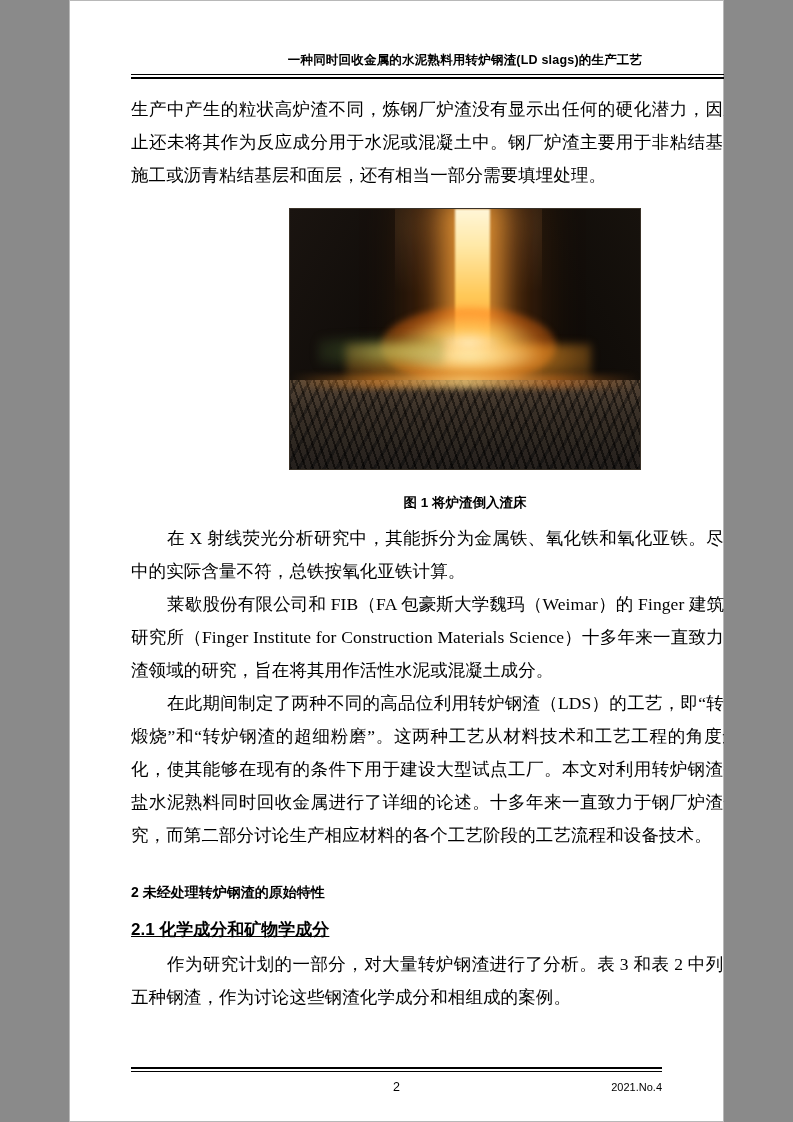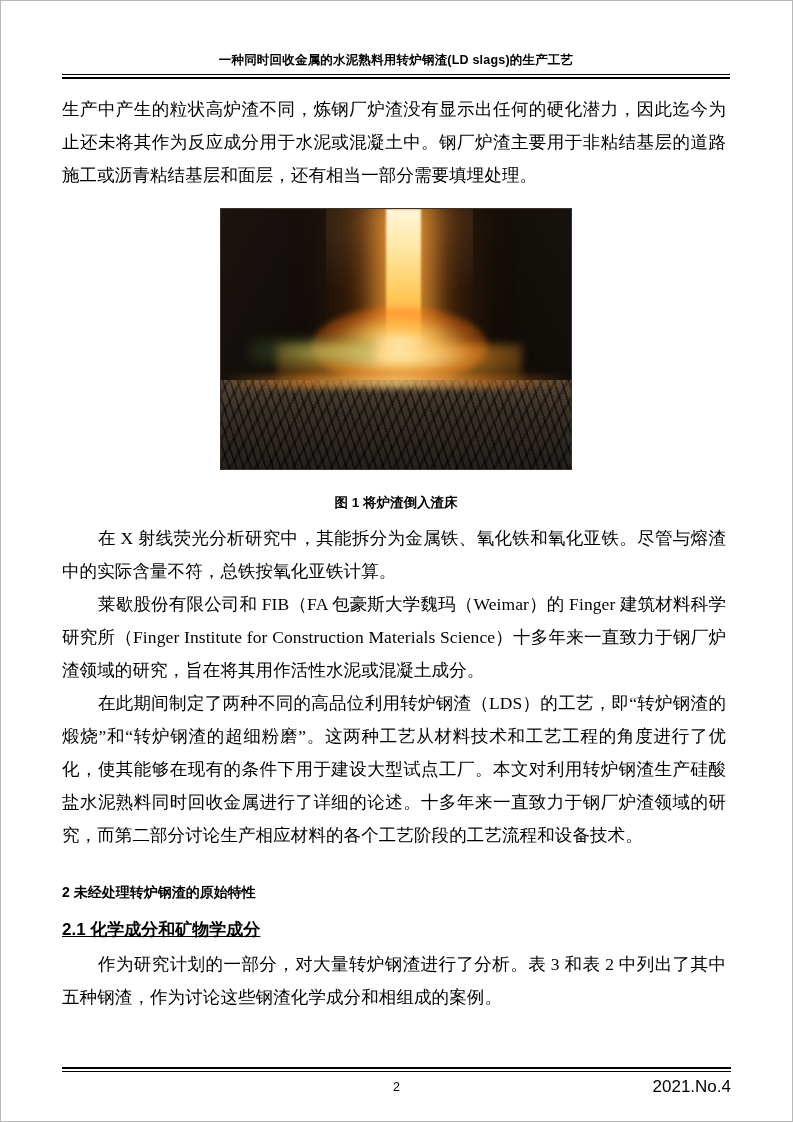--- a/index.html
+++ b/index.html
@@ -2,21 +2,21 @@
 <html><head>
 <meta charset="utf-8">
 <style>
   html, body {
     margin: 0;
     padding: 0;
     background: #8a8a8a;
   }
   .page {
     position: relative;
-    width: 793px;
+    width: 655px;
     height: 1122px;
     margin: 0 auto;
     background: #ffffff;
     box-sizing: border-box;
     overflow: hidden;
     font-family: "Liberation Serif", serif;
     color: #000000;
   }
   
   .page-border {
@@ -187,21 +187,21 @@
     position: relative;
     font-size: 12.5px;
     font-family: "Liberation Sans", sans-serif;
   }
   .footer-page {
     font-size: 12.5px;
   }
   .footer-right {
     position: absolute;
     right: 0;
-    font-size: 17px;
+    font-size: 11px;
   }
 </style>
 </head>
 <body>
 
 <div class="page">
   <div class="page-border"></div>
 
   <div class="content">
 

